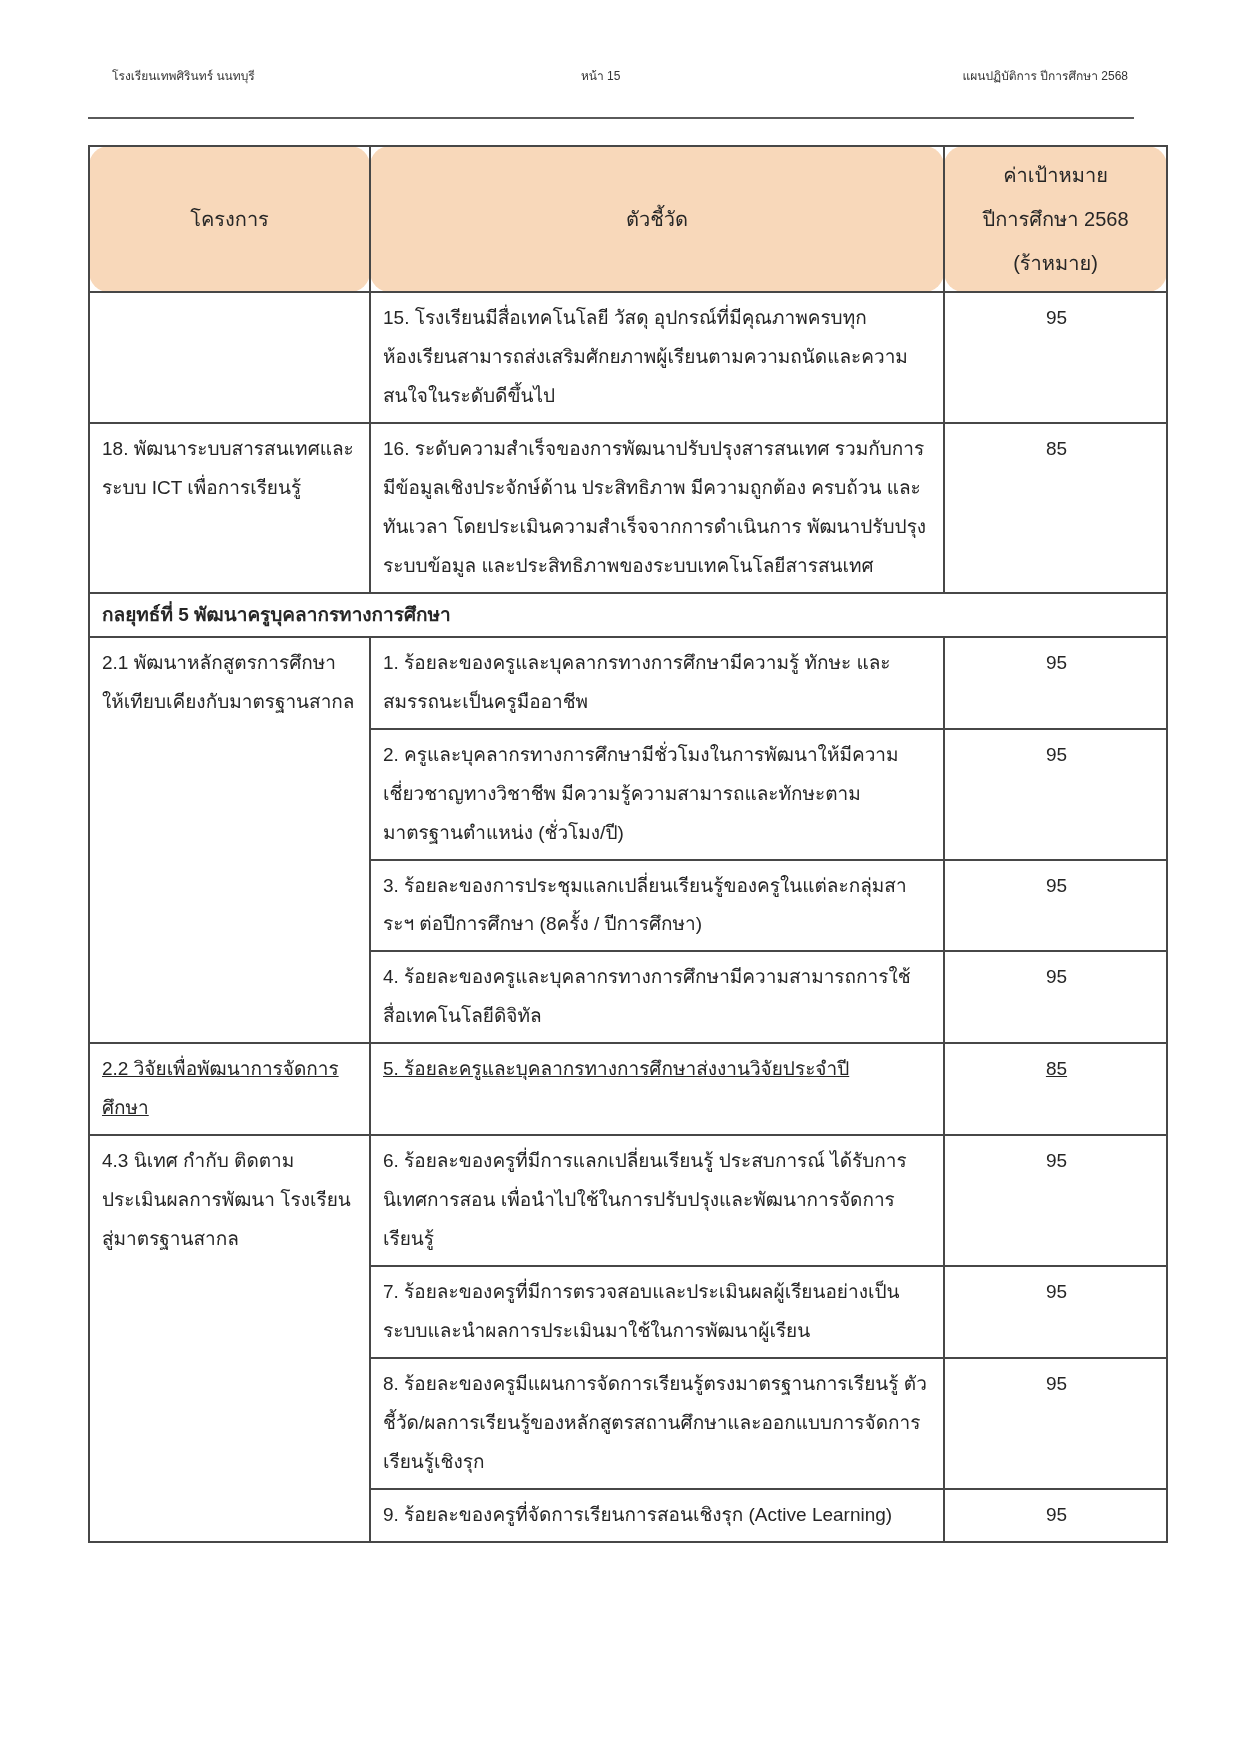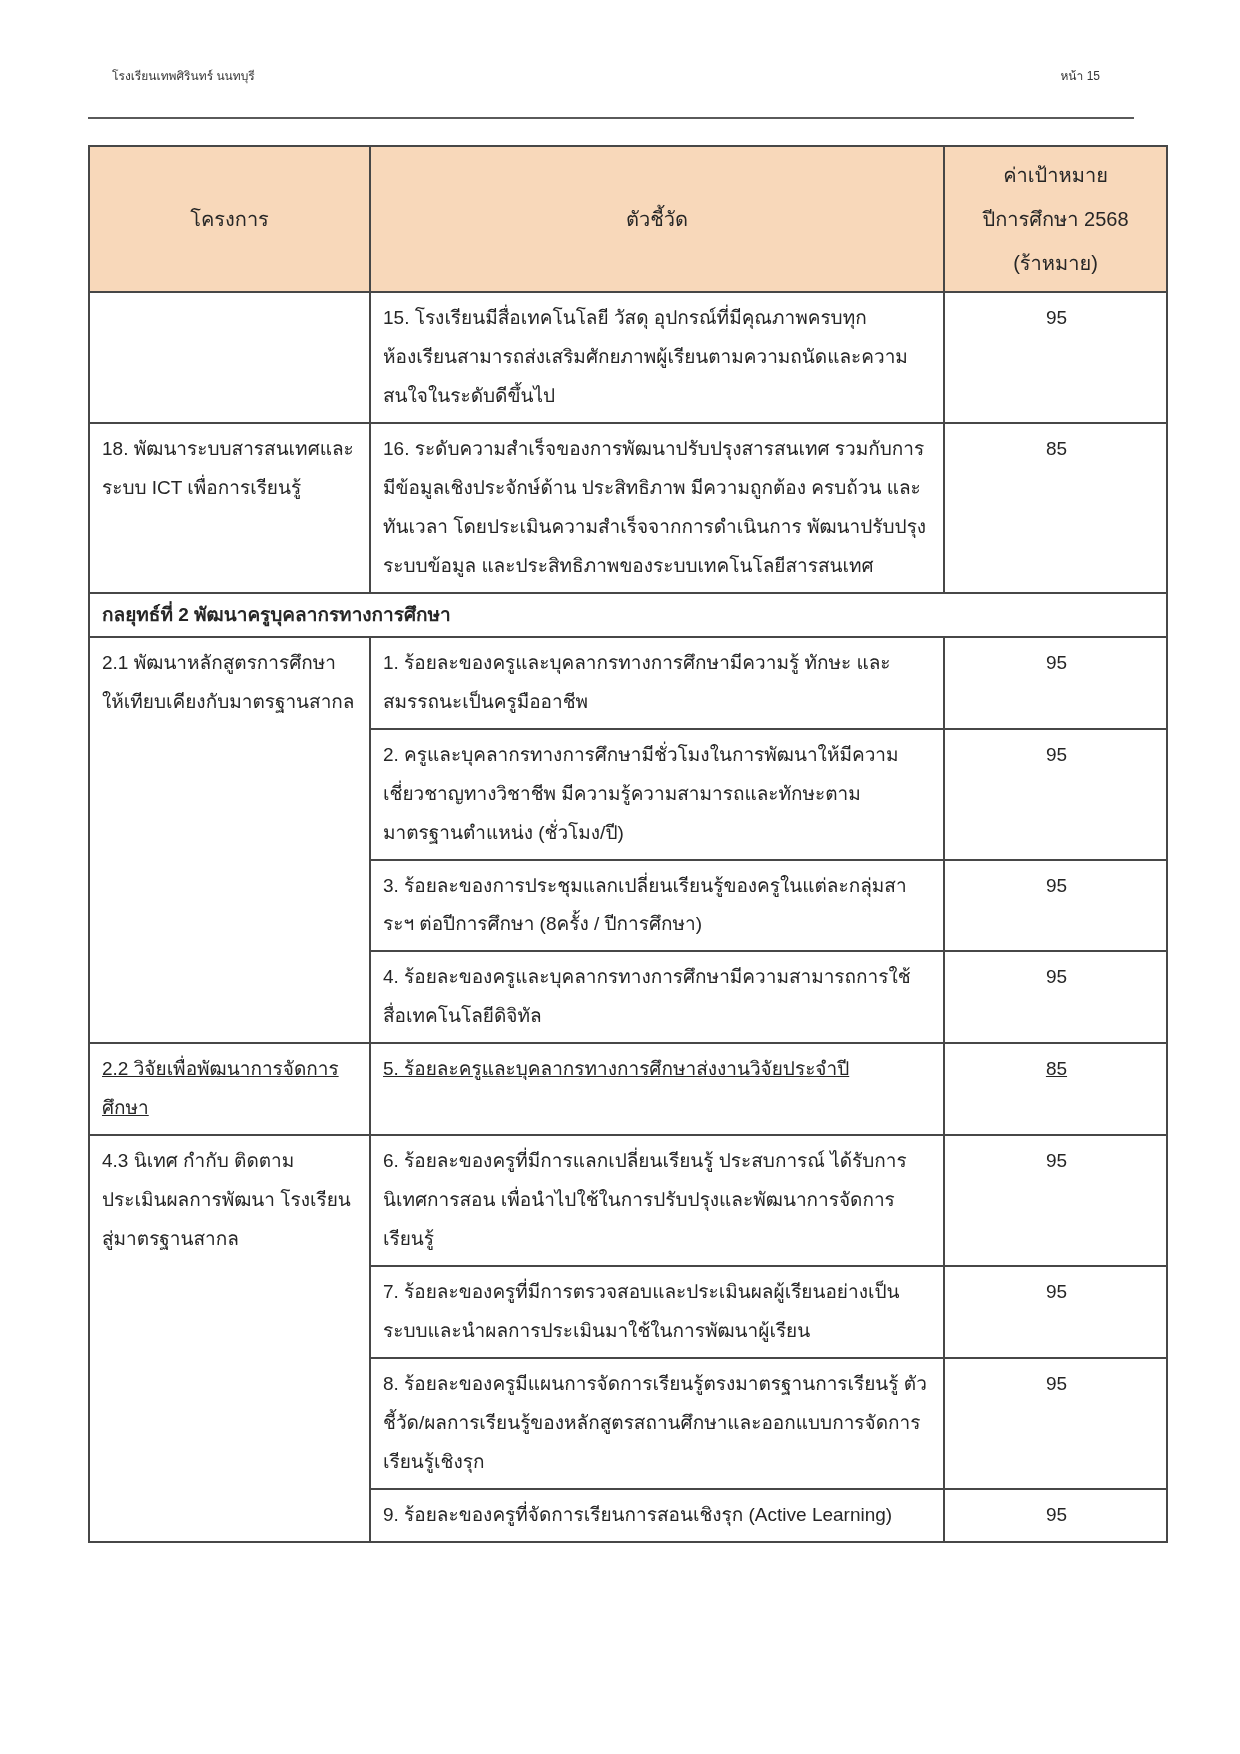--- a/index.html
+++ b/index.html
@@ -40,20 +40,21 @@
     line-height:2.05;
     word-wrap:break-word;
   }
   th{
     background:#f8d8ba;
     font-weight:normal;
     text-align:center;
     vertical-align:middle;
     line-height:2.2;
     font-size:20px;
+    border-radius:20px;
   }
   td.target{text-align:center;padding-left:14px;}
   td.section{
     font-weight:bold;
     padding:5px 12px;
     line-height:1.7;
     vertical-align:middle;
   }
   tr.h112{height:112px;}
   tr.h140{height:108px;}
@@ -67,20 +68,21 @@
   tr.h40{height:40px;}
 </style>
 </head>
 <body>
 
 <div class="page">
 
   <div class="pheader">
     <span>โรงเรียนเทพศิรินทร์ นนทบุรี</span>
     <span class="center">หน้า 15</span>
+    <span>แผนปฏิบัติการ ปีการศึกษา 2568</span>
   </div>
 
   <div class="rule"></div>
 
   <table class="main">
     <colgroup>
         <col class="c1">
         <col class="c2">
         <col class="c3">
       </colgroup>
@@ -102,21 +104,21 @@
       <td class="target">95</td>
     </tr>
 
     <tr class="h140">
       <td>18. พัฒนาระบบสารสนเทศและระบบ ICT เพื่อการเรียนรู้</td>
       <td>16. ระดับความสำเร็จของการพัฒนาปรับปรุงสารสนเทศ รวมกับการมีข้อมูลเชิงประจักษ์ด้าน ประสิทธิภาพ มีความถูกต้อง ครบถ้วน และทันเวลา โดยประเมินความสำเร็จจากการดำเนินการ พัฒนาปรับปรุงระบบข้อมูล และประสิทธิภาพของระบบเทคโนโลยีสารสนเทศ</td>
       <td class="target">85</td>
     </tr>
 
     <tr class="h44">
-      <td class="section" colspan="3">กลยุทธ์ที่ 2 พัฒนาครูบุคลากรทางการศึกษา</td>
+      <td class="section" colspan="3">กลยุทธ์ที่ 5 พัฒนาครูบุคลากรทางการศึกษา</td>
     </tr>
 
     <tr class="h80">
       <td rowspan="4">2.1 พัฒนาหลักสูตรการศึกษาให้เทียบเคียงกับมาตรฐานสากล</td>
       <td>1. ร้อยละของครูและบุคลากรทางการศึกษามีความรู้ ทักษะ และสมรรถนะเป็นครูมืออาชีพ</td>
       <td class="target">95</td>
     </tr>
 
     <tr class="h125">
       <td>2. ครูและบุคลากรทางการศึกษามีชั่วโมงในการพัฒนาให้มีความเชี่ยวชาญทางวิชาชีพ มีความรู้ความสามารถและทักษะตามมาตรฐานตำแหน่ง (ชั่วโมง/ปี)</td>

